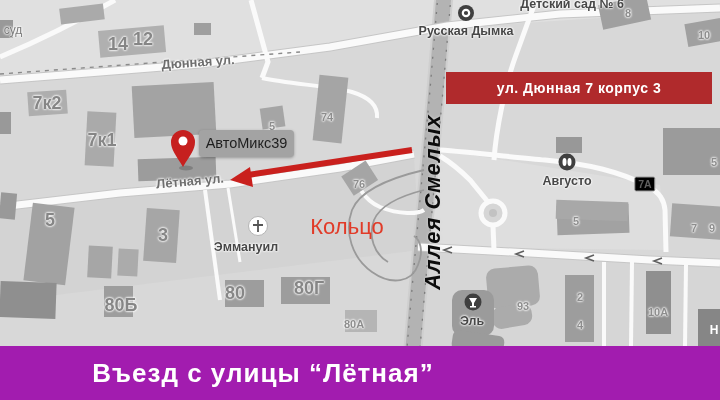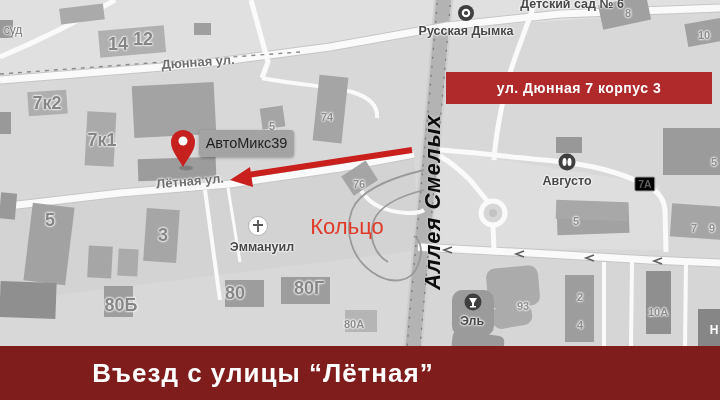--- a/index.html
+++ b/index.html
@@ -21,21 +21,21 @@
   .rot-m4{transform:translate(-50%,-50%) rotate(-4deg);}
   .rot-m5{transform:translate(-50%,-50%) rotate(-5deg);}
   .marker-box{position:absolute;left:199px;top:130px;width:95px;height:27px;background:#a3a3a3;
               border-radius:4px;box-shadow:0 1px 3px rgba(0,0,0,.3);color:#1e1e1e;font-size:14.5px;
               line-height:27px;text-align:center;font-weight:400;}
   .red-note{position:absolute;left:347px;top:227px;transform:translate(-50%,-50%);
             color:#e13b28;font-size:22px;line-height:26px;text-align:center;font-weight:400;}
   .banner-top{position:absolute;left:446px;top:72px;width:266px;height:32px;background:#b02a2c;
               color:#fff;font-size:14px;font-weight:700;letter-spacing:.5px;line-height:32px;
               text-align:center;}
-  .banner-bottom{position:absolute;left:0;top:346px;width:720px;height:54px;background:#7f1d1d;}
+  .banner-bottom{position:absolute;left:0;top:346px;width:720px;height:54px;background:#a21caf;}
   .banner-bottom-text{position:absolute;left:263px;top:27px;transform:translate(-50%,-50%);
               color:#fff;font-size:26px;font-weight:700;letter-spacing:1px;white-space:nowrap;}
 </style>
 </head>
 <body>
 
 <div class="stage">
 
   <svg width="720" height="400" viewBox="0 0 720 400">
 
@@ -161,21 +161,21 @@
     </g>
   </svg>
 
   <div class="lbl street-sm" style="left:13px;top:30px">суд</div>
   <div class="lbl street rot-m4" style="left:198px;top:62px">Дюнная ул.</div>
   <div class="lbl street rot-m5" style="left:190px;top:181px">Лётная ул.</div>
   <div class="lbl alleya" style="left:433px;top:202px">Аллея Смелых</div>
   <div class="lbl poi" style="left:466px;top:31px">Русская Дымка</div>
   <div class="lbl poi" style="left:572px;top:4px">Детский сад № 6</div>
   <div class="lbl poi" style="left:567px;top:181px">Августо</div>
-  <div class="lbl poi" style="left:262px;top:247px">Эммануил</div>
+  <div class="lbl poi" style="left:246px;top:247px">Эммануил</div>
   <div class="lbl poi" style="left:472px;top:321px">Эль</div>
 
   <div class="lbl bnum-big" style="left:118px;top:44px">14</div>
   <div class="lbl bnum-big" style="left:143px;top:39px">12</div>
   <div class="lbl bnum-big" style="left:47px;top:103px">7к2</div>
   <div class="lbl bnum-big" style="left:102px;top:140px">7к1</div>
   <div class="lbl bnum" style="left:327px;top:117px">74</div>
   <div class="lbl bnum" style="left:272px;top:126px">5</div>
   <div class="lbl bnum" style="left:359px;top:184px">76</div>
   <div class="lbl bnum-big" style="left:50px;top:220px">5</div>

